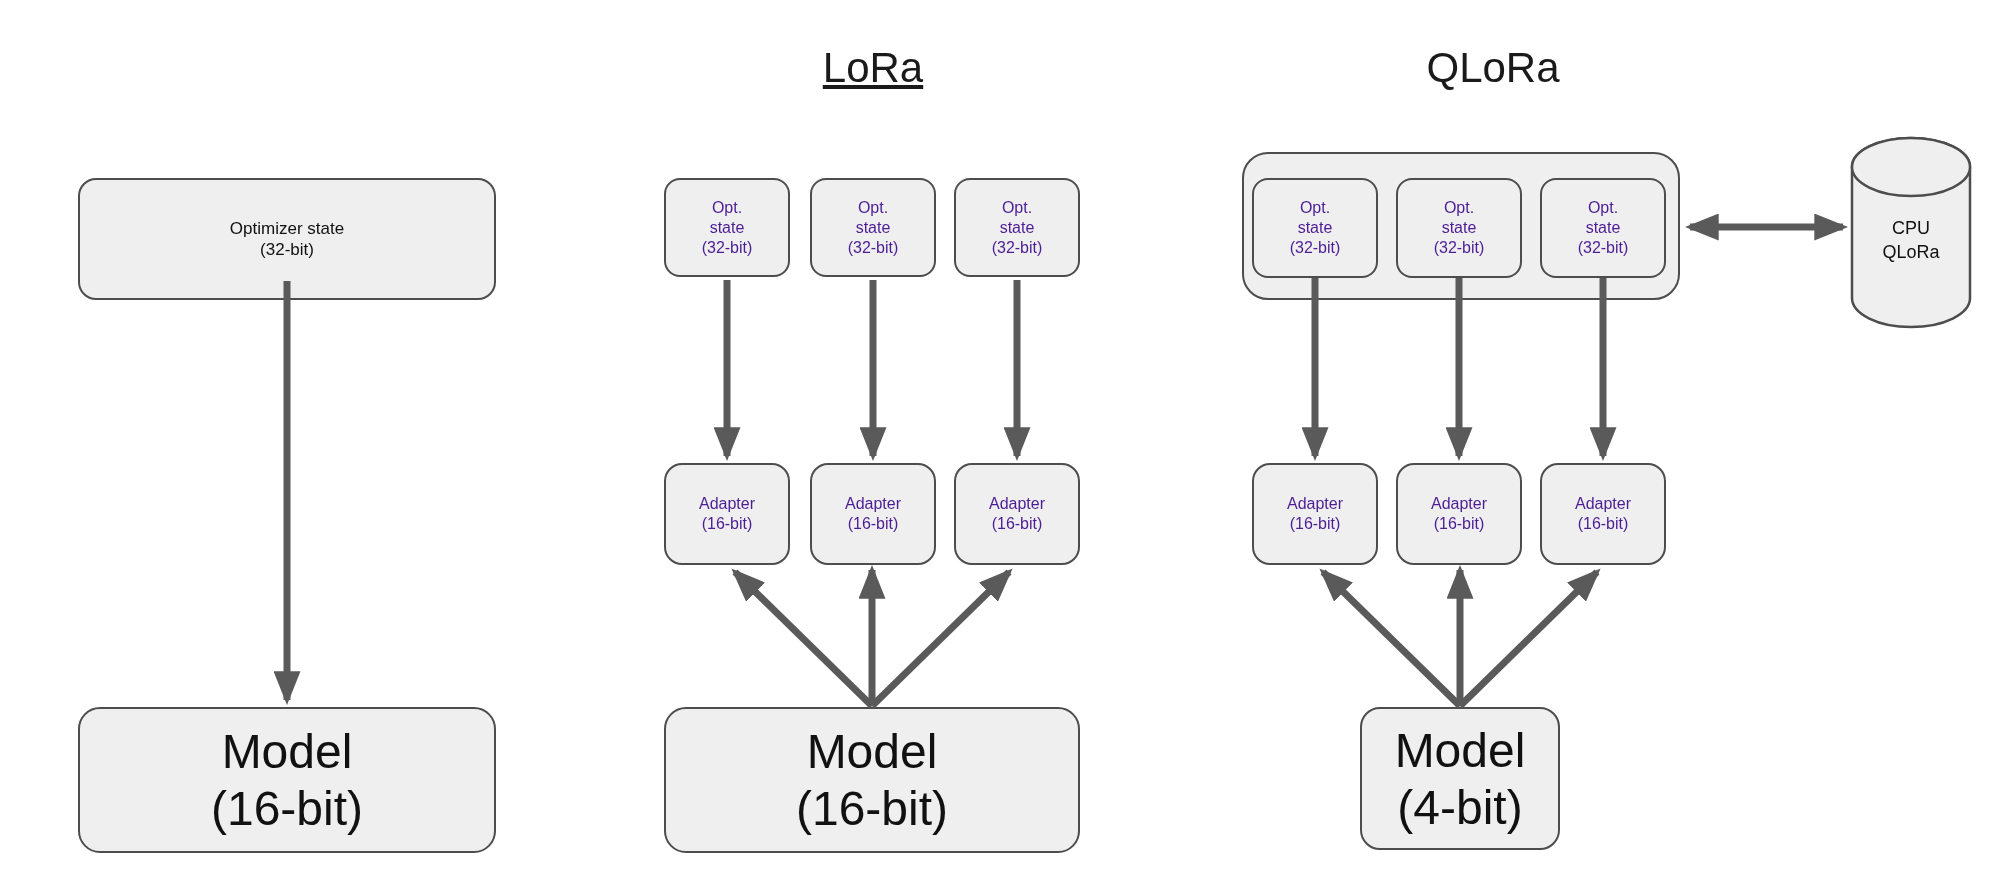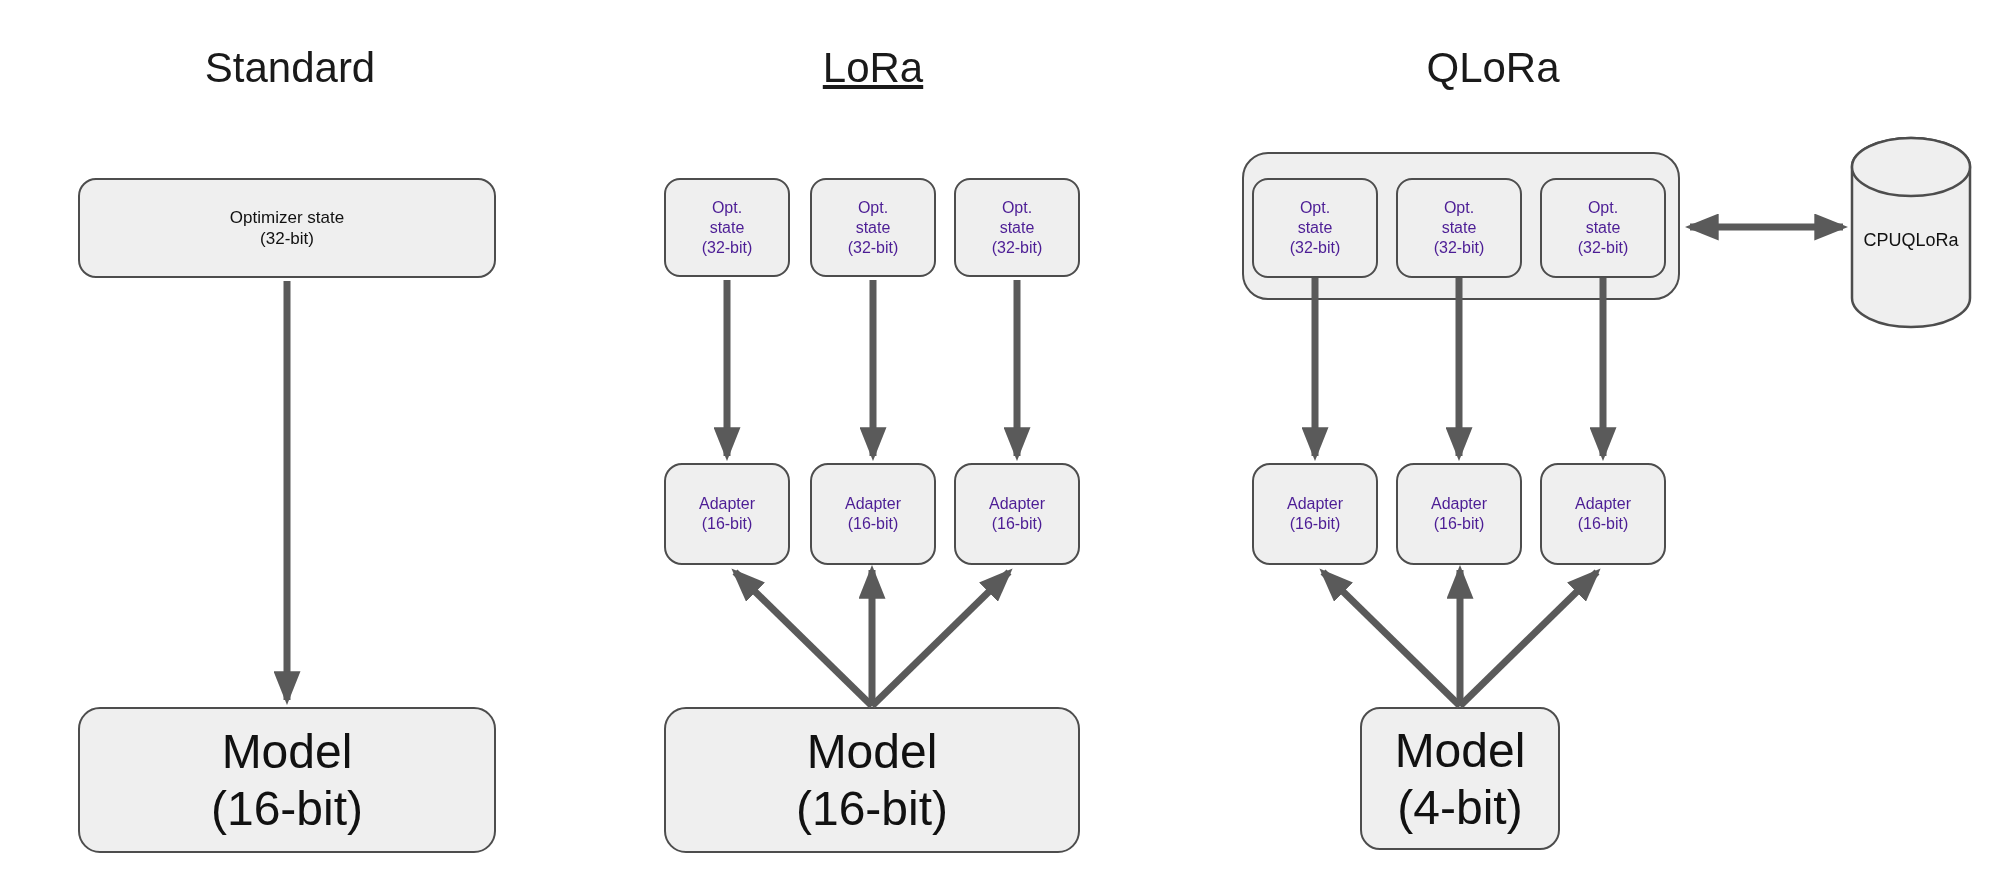--- a/index.html
+++ b/index.html
@@ -41,43 +41,42 @@
     position:absolute;
     box-sizing:border-box;
     background:#efefef;
     border:2.5px solid #4d4d4d;
     border-radius:26px;
     z-index:0;
   }
   .cpu-label{
     position:absolute;
     display:flex;
-    flex-direction:row;
+    flex-direction:column;
     justify-content:center;
     align-items:center;
     text-align:center;
     z-index:3;
   }
   svg.overlay{
     position:absolute;
     left:0;top:0;
     z-index:2;
     pointer-events:none;
   }
 </style>
 </head>
 <body>
 
 <div class="canvas">
 
-  <div class="col-title" style="left:290px;top:46px;">Standard</div>
   <div class="col-title" style="left:873px;top:46px;text-decoration:underline;">LoRa</div>
   <div class="col-title" style="left:1493px;top:46px;">QLoRa</div>
 
-  <div class="box std-text" style="left:78px;top:178px;width:418px;height:100px;border-radius:18px;">
+  <div class="box std-text" style="left:78px;top:178px;width:418px;height:122px;border-radius:18px;">
     <span class="ln">Optimizer state</span>
     <span class="ln">(32-bit)</span>
   </div>
   <div class="box model-text" style="left:78px;top:707px;width:418px;height:146px;border-radius:22px;">
     <span class="ln">Model</span>
     <span class="ln">(16-bit)</span>
   </div>
 
   <div class="box small-text" style="left:664px;top:178px;width:126px;height:99px;border-radius:16px;">
     <span class="ln">Opt.</span>

